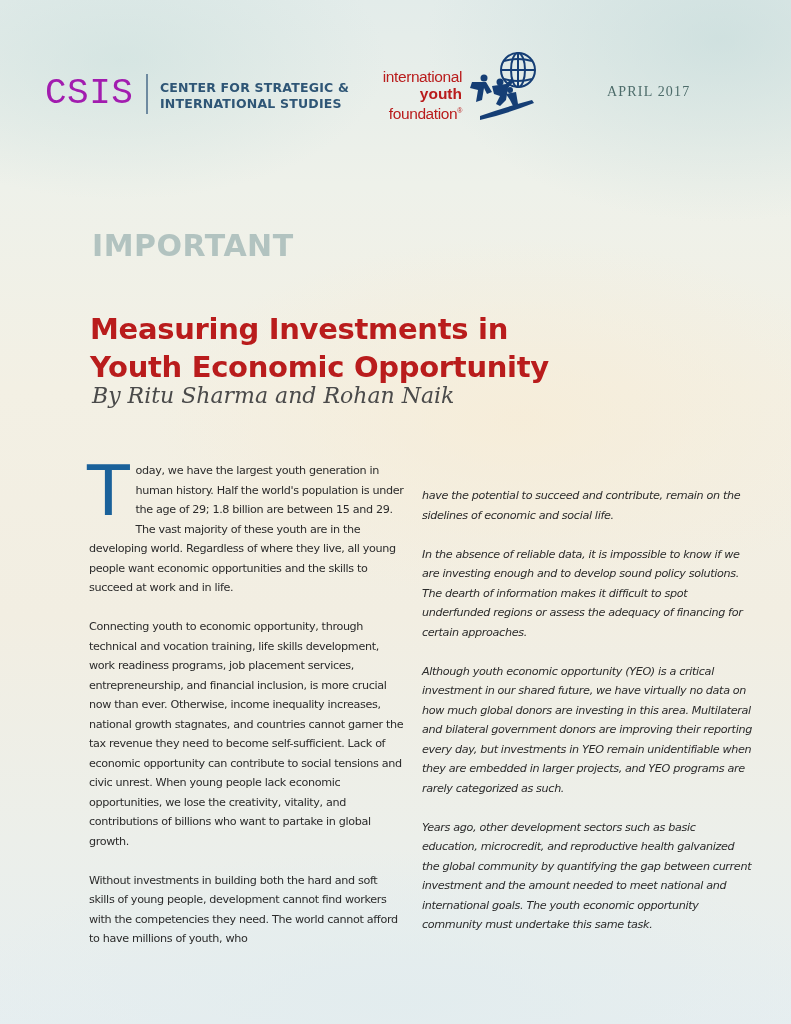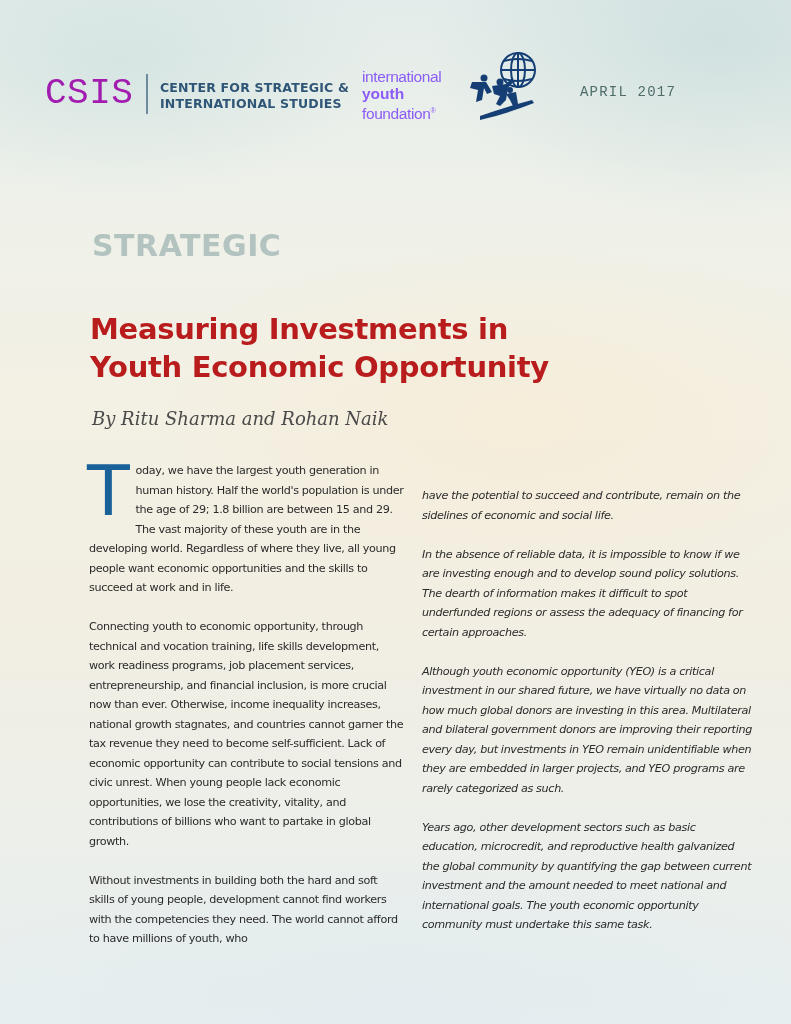--- a/index.html
+++ b/index.html
@@ -25,46 +25,46 @@
   .csis-divider { left: 146px; top: 74px; width: 2px; height: 40px; background: #6e8aa0; }
   .csis-name {
     left: 160px; top: 80px;
     font-family: "DejaVu Sans", sans-serif; font-weight: bold; font-size: 12.5px;
     line-height: 16px; color: #2f5676; letter-spacing: 0.2px;
   }
   .csis-name span { display: block; }
 
   
   .iyf-text {
-    left: 362px; top: 68px; width: 100px;
-    font-family: "Liberation Sans", sans-serif; color: #8b5cf6; line-height: 17px;
+    left: 362px; top: 68px; text-align: right; width: 100px;
+    font-family: "Liberation Sans", sans-serif; color: #b91c1c; line-height: 17px;
   }
   .iyf-text .l1 { font-size: 15.5px; letter-spacing: -0.4px; }
   .iyf-text .l2 { font-size: 15.5px; font-weight: bold; }
   .iyf-text .l3 { font-size: 15.5px; letter-spacing: -0.4px; }
   .iyf-emblem { left: 462px; top: 48px; width: 80px; height: 76px; }
 
   .date {
-    left: 580px; top: 84px; font-size: 14px; letter-spacing: 1.2px; color: #4d6c6a;
-    font-family: Liberation Mono, monospace;
+    left: 607px; top: 84px; font-size: 14px; letter-spacing: 1.2px; color: #4d6c6a;
+    font-family: Liberation Serif, serif;
   }
 
   .kicker {
     left: 92px; top: 228px; font-family: "DejaVu Sans", sans-serif;
     font-size: 30px; line-height: 36px; color: #b2c3c0; font-weight: bold; letter-spacing: 0.5px;
   }
   .kicker span { display: block; }
   .title {
     left: 90px; top: 310px; font-family: "DejaVu Sans", sans-serif;
     font-size: 29px; line-height: 38px; color: #b91c1c; font-weight: bold; letter-spacing: -0.3px;
   }
   .title span { display: block; }
   .byline {
-    left: 92px; top: 408px; font-family: "DejaVu Serif", serif; font-style: italic;
-    font-size: 18px; color: #4a4a4a;
+    left: 92px; top: 383px; font-family: "DejaVu Serif", serif; font-style: italic;
+    font-size: 22px; color: #4a4a4a;
   }
 
   .col {
     position: absolute; width: 315px;
     font-family: "DejaVu Sans", sans-serif; font-size: 11.2px; line-height: 19.5px;
     color: #2b2b2b; letter-spacing: -0.35px;
   }
   .col p { margin: 0 0 19.5px 0; }
   .col-left { left: 89px; top: 461px; }
   .col-right { left: 422px; top: 486px; width: 330px; font-style: italic; }
@@ -105,21 +105,21 @@
     <path d="M30 38 L44 36 L50 30 L52 33 L46 40 L44 52 L38 58 L34 56 L38 48 L32 46 Z"></path>
     <circle cx="48" cy="42" r="3"></circle>
     <path d="M44 46 L54 44 L56 56 L52 60 L48 52 Z"></path>
     <path d="M18 68 Q40 60 70 52 L72 55 Q44 66 18 72 Z"></path>
   </g>
 </svg>
 
 <div class="abs date">APRIL 2017</div>
 
 <div class="abs kicker">
-  <span>STRATEGIC</span>
+  <span>IMPORTANT</span>
 </div>
 <h1 class="abs title" style="margin:0">
   <span>Measuring Investments in</span>
   <span>Youth Economic Opportunity</span>
 </h1>
 <div class="abs byline">By Ritu Sharma and Rohan Naik</div>
 
 <div class="col col-left">
   <p>
     <span class="dropcap">T</span><span>oday, we have the largest youth generation in human history. Half the world's population is under the age of 29; 1.8 billion are between 15 and 29. The vast majority of these youth are in the developing world. Regardless of where they live, all young people want economic opportunities and the skills to succeed at work and in life.</span>

